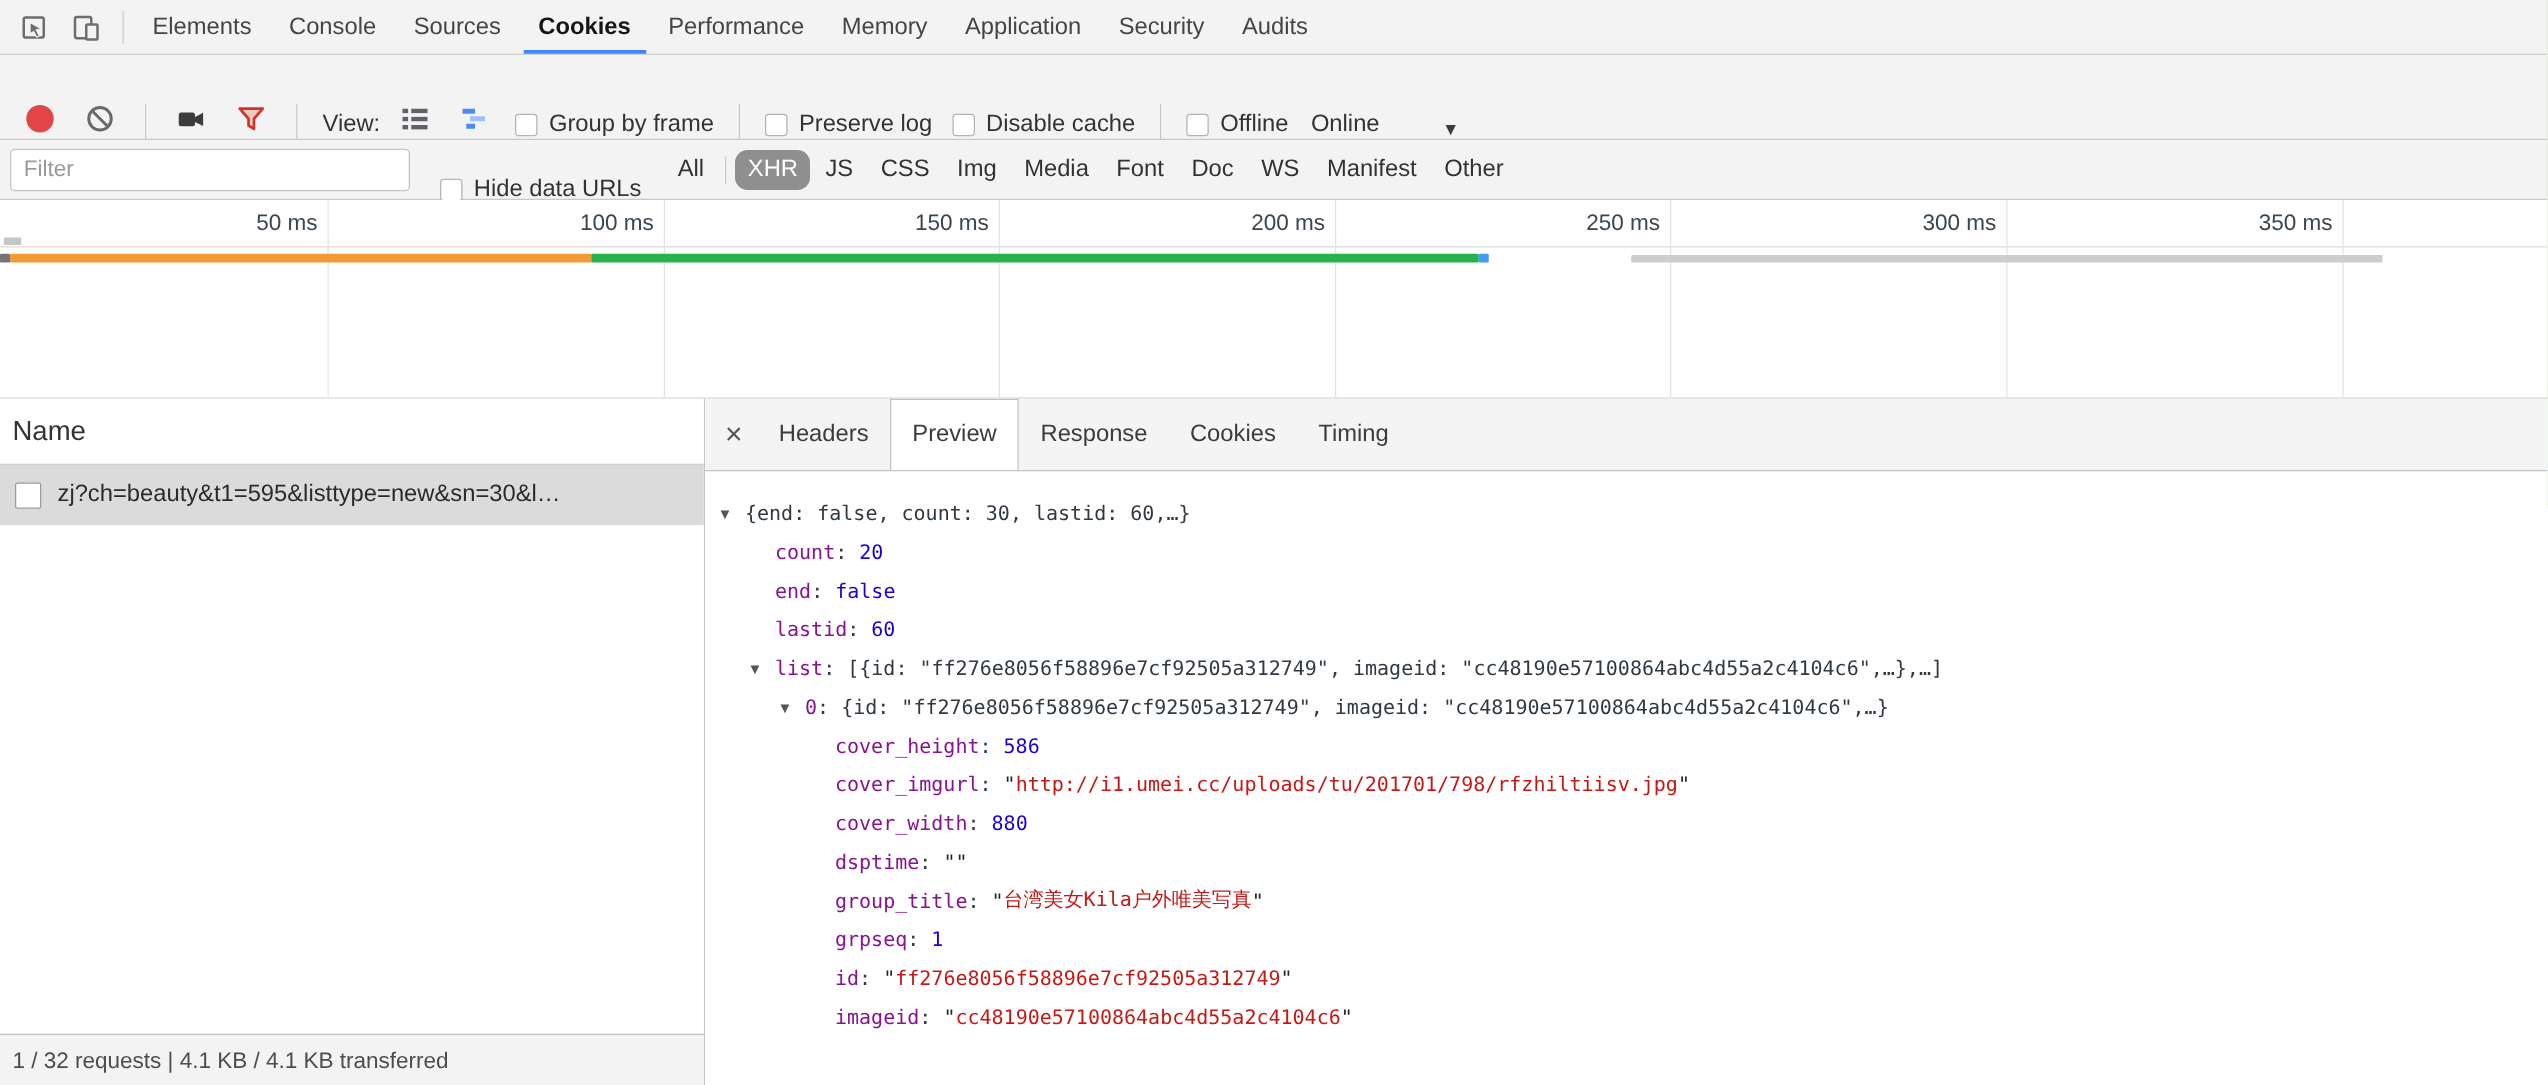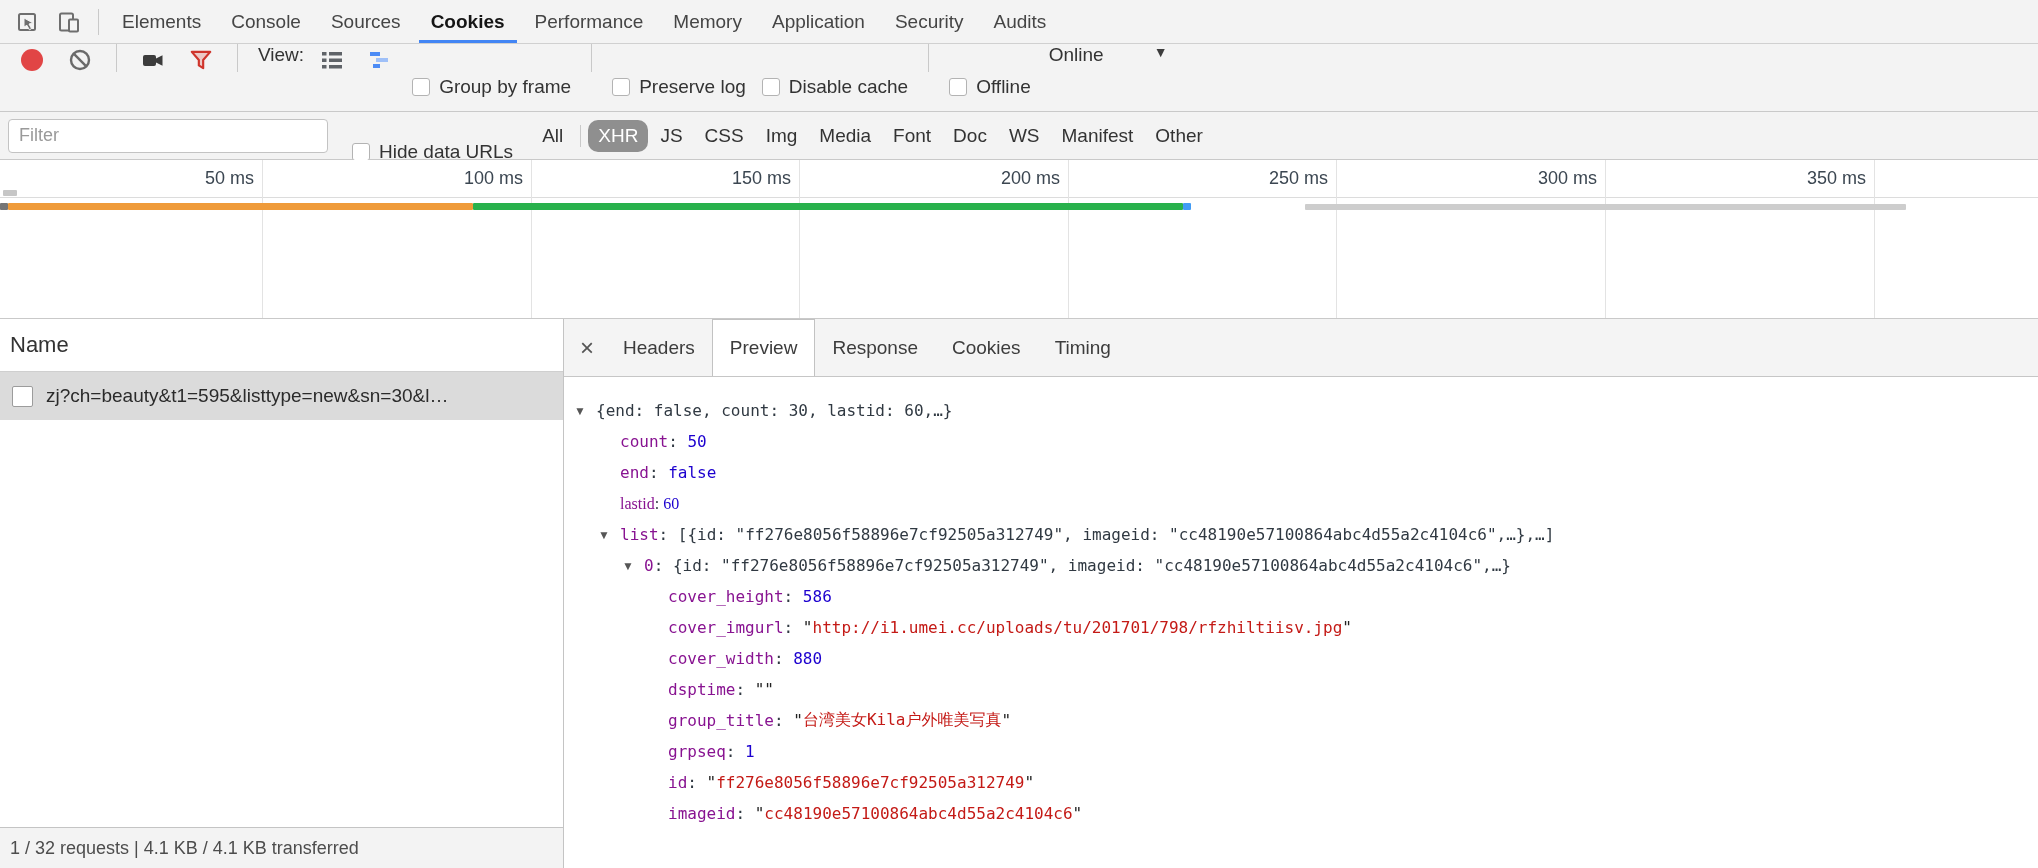--- a/index.html
+++ b/index.html
@@ -10,21 +10,21 @@
   
   .tabbar { height:44px; background:#f3f3f3; border-bottom:1px solid #d0d0d0; display:flex; align-items:stretch; padding-left:6px; }
   .icon-btn { display:flex; align-items:center; justify-content:center; width:42px; height:100%; }
   .vsep { width:1px; background:#c9c9c9; height:26px; align-self:center; margin:0 8px; }
   .tabs-wrap { display:flex; align-items:stretch; }
   .tab { display:flex; align-items:center; padding:0 15px; font-size:19px; color:#454545; position:relative; cursor:default; }
   .tab.active { color:#151515; font-weight:bold; }
   .tab.active::after { content:""; position:absolute; left:3px; right:3px; bottom:0; height:3px; background:#4285f4; }
 
   
-  .toolbar { height:68px; background:#f3f3f3; border-bottom:1px solid #c9c9c9; display:flex; align-items:flex-start; padding:0 16px; gap:16px; font-size:19px; color:#333; }
+  .toolbar { height:68px; background:#f3f3f3; border-bottom:1px solid #c9c9c9; display:flex; align-items:flex-end; padding:0 16px; gap:16px; font-size:19px; color:#333; }
   .record-dot { width:22px; height:22px; border-radius:50%; background:#e14545; }
   .tbtn { display:flex; align-items:center; justify-content:center; width:32px; height:32px; background:none; border:none; }
   .tsep { width:1px; height:28px; background:#c9c9c9; margin:0 4px; }
   .cb { display:flex; align-items:center; gap:9px;margin-top:32px; }
   .cbbox { width:18px; height:18px; border:1px solid #b3b3b3; border-radius:3px; background:#fff; flex:none; }
   .view-label { margin-right:-4px; }
   .online-label { margin-left:2px; }
   .caret { font-size:14px; color:#3c3c3c; margin-left:34px; }
 
   
@@ -238,23 +238,23 @@
         <div class="tabs-wrap" style="display:flex;align-items:stretch;">
             <div class="dtab">Headers</div>
             <div class="dtab active">Preview</div>
             <div class="dtab">Response</div>
             <div class="dtab">Cookies</div>
             <div class="dtab">Timing</div>
           </div>
       </div>
       <div class="json-tree">
           <div class="prow" style="padding-left: 10px;"><span class="arrow">▼</span><span class="plainv">{end: false, count: 30, lastid: 60,…}</span></div>
-          <div class="prow" style="padding-left: 56px;"><span class="k">count</span><span>: </span><span class="n">50</span></div>
+          <div class="prow" style="padding-left: 56px;"><span class="k">count</span><span>: </span><span class="n">20</span></div>
           <div class="prow" style="padding-left: 56px;"><span class="k">end</span><span>: </span><span class="n">false</span></div>
-          <div class="prow" style="padding-left: 56px; font-family: Liberation Serif, serif;"><span class="k">lastid</span><span>: </span><span class="n">60</span></div>
+          <div class="prow" style="padding-left: 56px;"><span class="k">lastid</span><span>: </span><span class="n">60</span></div>
           <div class="prow" style="padding-left: 34px;"><span class="arrow">▼</span><span class="k">list</span><span>: </span><span class="plainv">[{id: "ff276e8056f58896e7cf92505a312749", imageid: "cc48190e57100864abc4d55a2c4104c6",…},…]</span></div>
           <div class="prow" style="padding-left: 58px;"><span class="arrow">▼</span><span class="k">0</span><span>: </span><span class="plainv">{id: "ff276e8056f58896e7cf92505a312749", imageid: "cc48190e57100864abc4d55a2c4104c6",…}</span></div>
           <div class="prow" style="padding-left: 104px;"><span class="k">cover_height</span><span>: </span><span class="n">586</span></div>
           <div class="prow" style="padding-left: 104px;"><span class="k">cover_imgurl</span><span>: </span><span class="q">"</span><span class="s">http://i1.umei.cc/uploads/tu/201701/798/rfzhiltiisv.jpg</span><span class="q">"</span></div>
           <div class="prow" style="padding-left: 104px;"><span class="k">cover_width</span><span>: </span><span class="n">880</span></div>
           <div class="prow" style="padding-left: 104px;"><span class="k">dsptime</span><span>: </span><span class="q">"</span><span class="s"></span><span class="q">"</span></div>
           <div class="prow" style="padding-left: 104px;"><span class="k">group_title</span><span>: </span><span class="q">"</span><span class="s">台湾美女Kila户外唯美写真</span><span class="q">"</span></div>
           <div class="prow" style="padding-left: 104px;"><span class="k">grpseq</span><span>: </span><span class="n">1</span></div>
           <div class="prow" style="padding-left: 104px;"><span class="k">id</span><span>: </span><span class="q">"</span><span class="s">ff276e8056f58896e7cf92505a312749</span><span class="q">"</span></div>
           <div class="prow" style="padding-left: 104px;"><span class="k">imageid</span><span>: </span><span class="q">"</span><span class="s">cc48190e57100864abc4d55a2c4104c6</span><span class="q">"</span></div>

